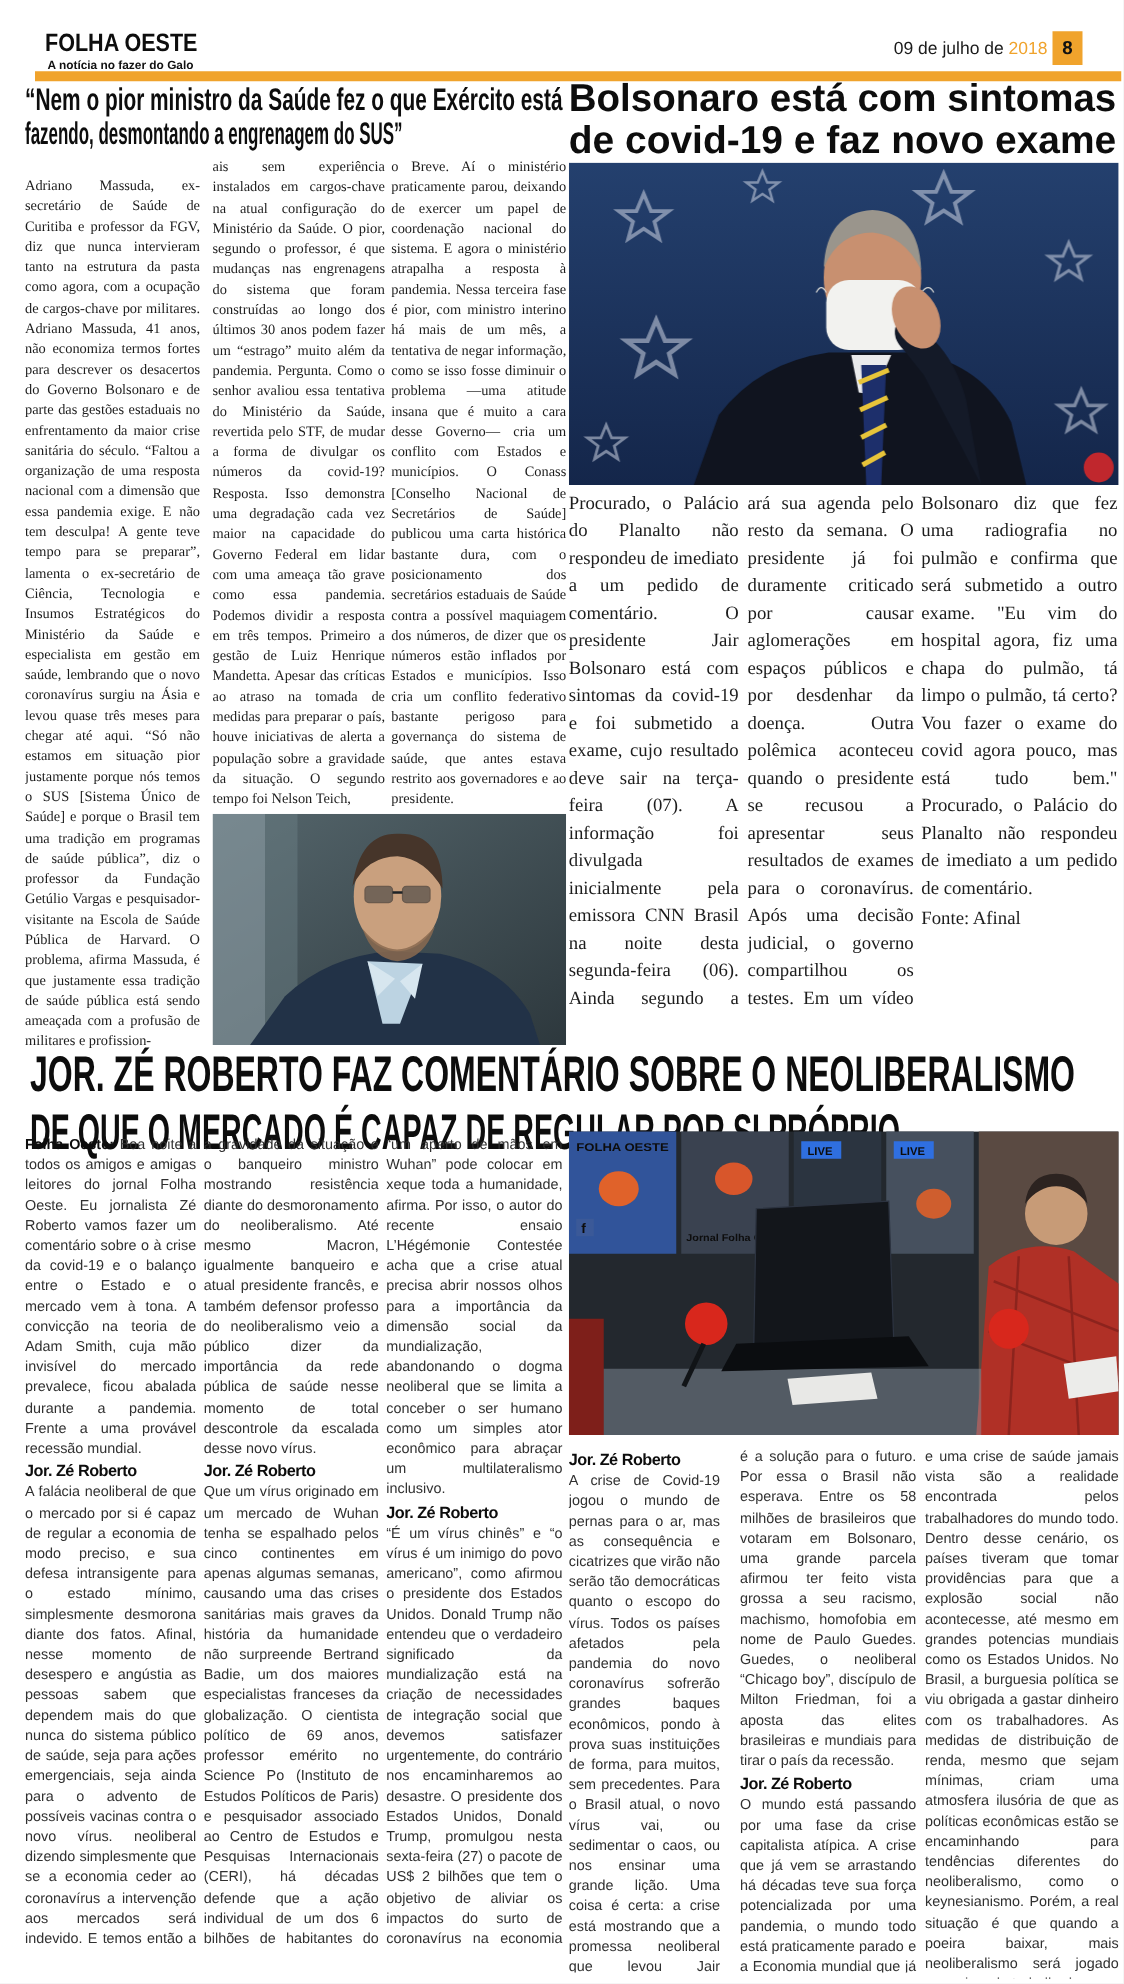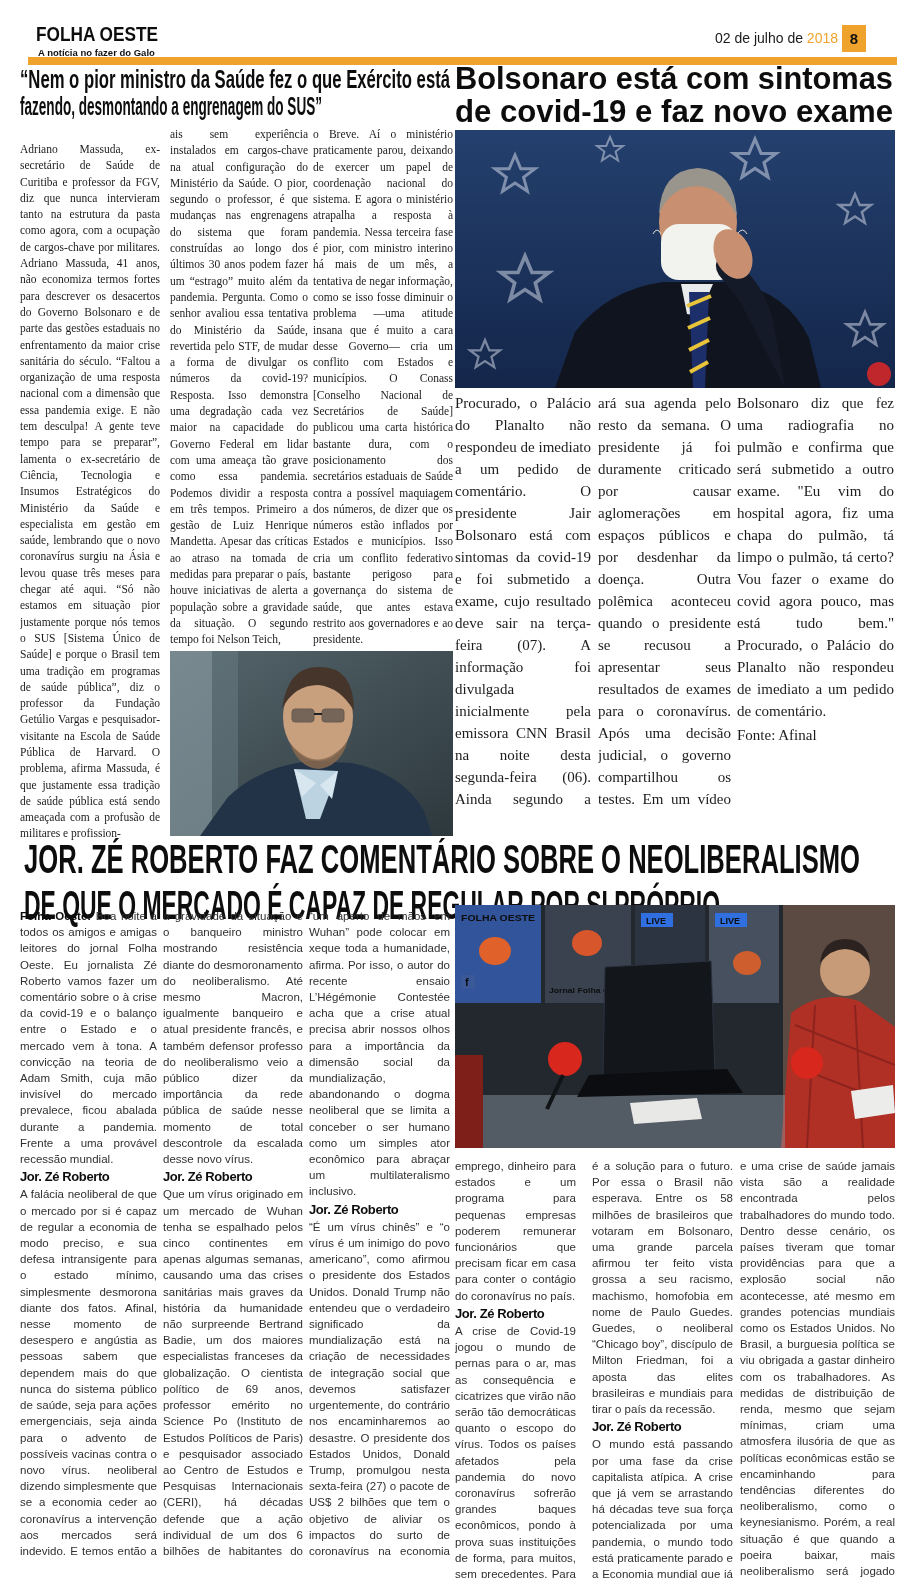--- a/index.html
+++ b/index.html
@@ -29,21 +29,21 @@
 <div id="page">
 
   <div class="abs" style="left:36px;top:24px;width:130px;height:22px">
     <svg width="130" height="22">
       <text x="0" y="17" font-size="20" textLength="122" lengthAdjust="spacingAndGlyphs">FOLHA OESTE</text>
     </svg>
   </div>
   <div class="abs tagline" style="left:38px;top:47px">A notícia no fazer do Galo</div>
 
   <div class="abs date-line" style="left:540px;top:30px;width:298px">
-    <span>02 de julho de </span><span class="date-year">2018</span>
+    <span>09 de julho de </span><span class="date-year">2018</span>
   </div>
   <div class="abs page-box" style="left:842px;top:25px;width:24px;height:27px">8</div>
   <div class="abs top-bar" style="left:28px;top:57px;width:869px;height:8px"></div>
 
   <svg class="abs" style="left:20px;top:66px" width="434" height="56">
     <text x="0" y="22" font-size="25" textLength="430" lengthAdjust="spacingAndGlyphs">“Nem o pior ministro da Saúde fez o que Exército está</text>
     <text x="0" y="49" font-size="25" textLength="302" lengthAdjust="spacingAndGlyphs">fazendo, desmontando a engrenagem do SUS”</text>
   </svg>
 
   <div class="col serif-col" style="left:20px;top:141px;width:140px;height:712px">
@@ -213,21 +213,20 @@
       <polygon points="150,62 256,56 260,168 148,172" fill="#13161b" stroke="#2c3340"></polygon>
       <polygon points="134,170 272,164 288,188 122,192" fill="#0b0d10"></polygon>
       <circle cx="110" cy="154" r="17" fill="#d8271c"></circle>
       <line x1="108" y1="170" x2="92" y2="204" stroke="#111417" stroke-width="4"></line>
       <polygon points="175,198 242,193 247,214 179,219" fill="#e8e8e6"></polygon>
       <rect x="0" y="150" width="28" height="93" fill="#7e1f1a"></rect>
     </svg>
   </div>
 
   <div class="col sans-col" style="left:455px;top:1158px;width:121px;height:420px">
-    <span>emprego, dinheiro para estados e um programa para pequenas empresas poderem remunerar funcionários que precisam ficar em casa para conter o contágio do coronavírus no país.</span>
     <div class="subhead">Jor. Zé Roberto</div>
     <span>A crise de Covid-19 jogou o mundo de pernas para o ar, mas as consequência e cicatrizes que virão não serão tão democráticas quanto o escopo do vírus. Todos os países afetados pela pandemia do novo coronavírus sofrerão grandes baques econômicos, pondo à prova suas instituições de forma, para muitos, sem precedentes. Para o Brasil atual, o novo vírus vai, ou sedimentar o caos, ou nos ensinar uma grande lição. Uma coisa é certa: a crise está mostrando que a promessa neoliberal que levou Jair Bolsonaro à presidência não</span>
   </div>
 
   <div class="col sans-col" style="left:592px;top:1158px;width:141px;height:420px">
     <span>é a solução para o futuro. Por essa o Brasil não esperava. Entre os 58 milhões de brasileiros que votaram em Bolsonaro, uma grande parcela afirmou ter feito vista grossa a seu racismo, machismo, homofobia em nome de Paulo Guedes. Guedes, o neoliberal “Chicago boy”, discípulo de Milton Friedman, foi a aposta das elites brasileiras e mundiais para tirar o país da recessão.</span>
     <div class="subhead">Jor. Zé Roberto</div>
     <span>O mundo está passando por uma fase da crise capitalista atípica. A crise que já vem se arrastando há décadas teve sua força potencializada por uma pandemia, o mundo todo está praticamente parado e a Economia mundial que já vinha agonizando se encontra em um cenário caótico que não é visto há muito tempo. Aumento da pobreza, desemprego, população sem renda</span>
   </div>
 

